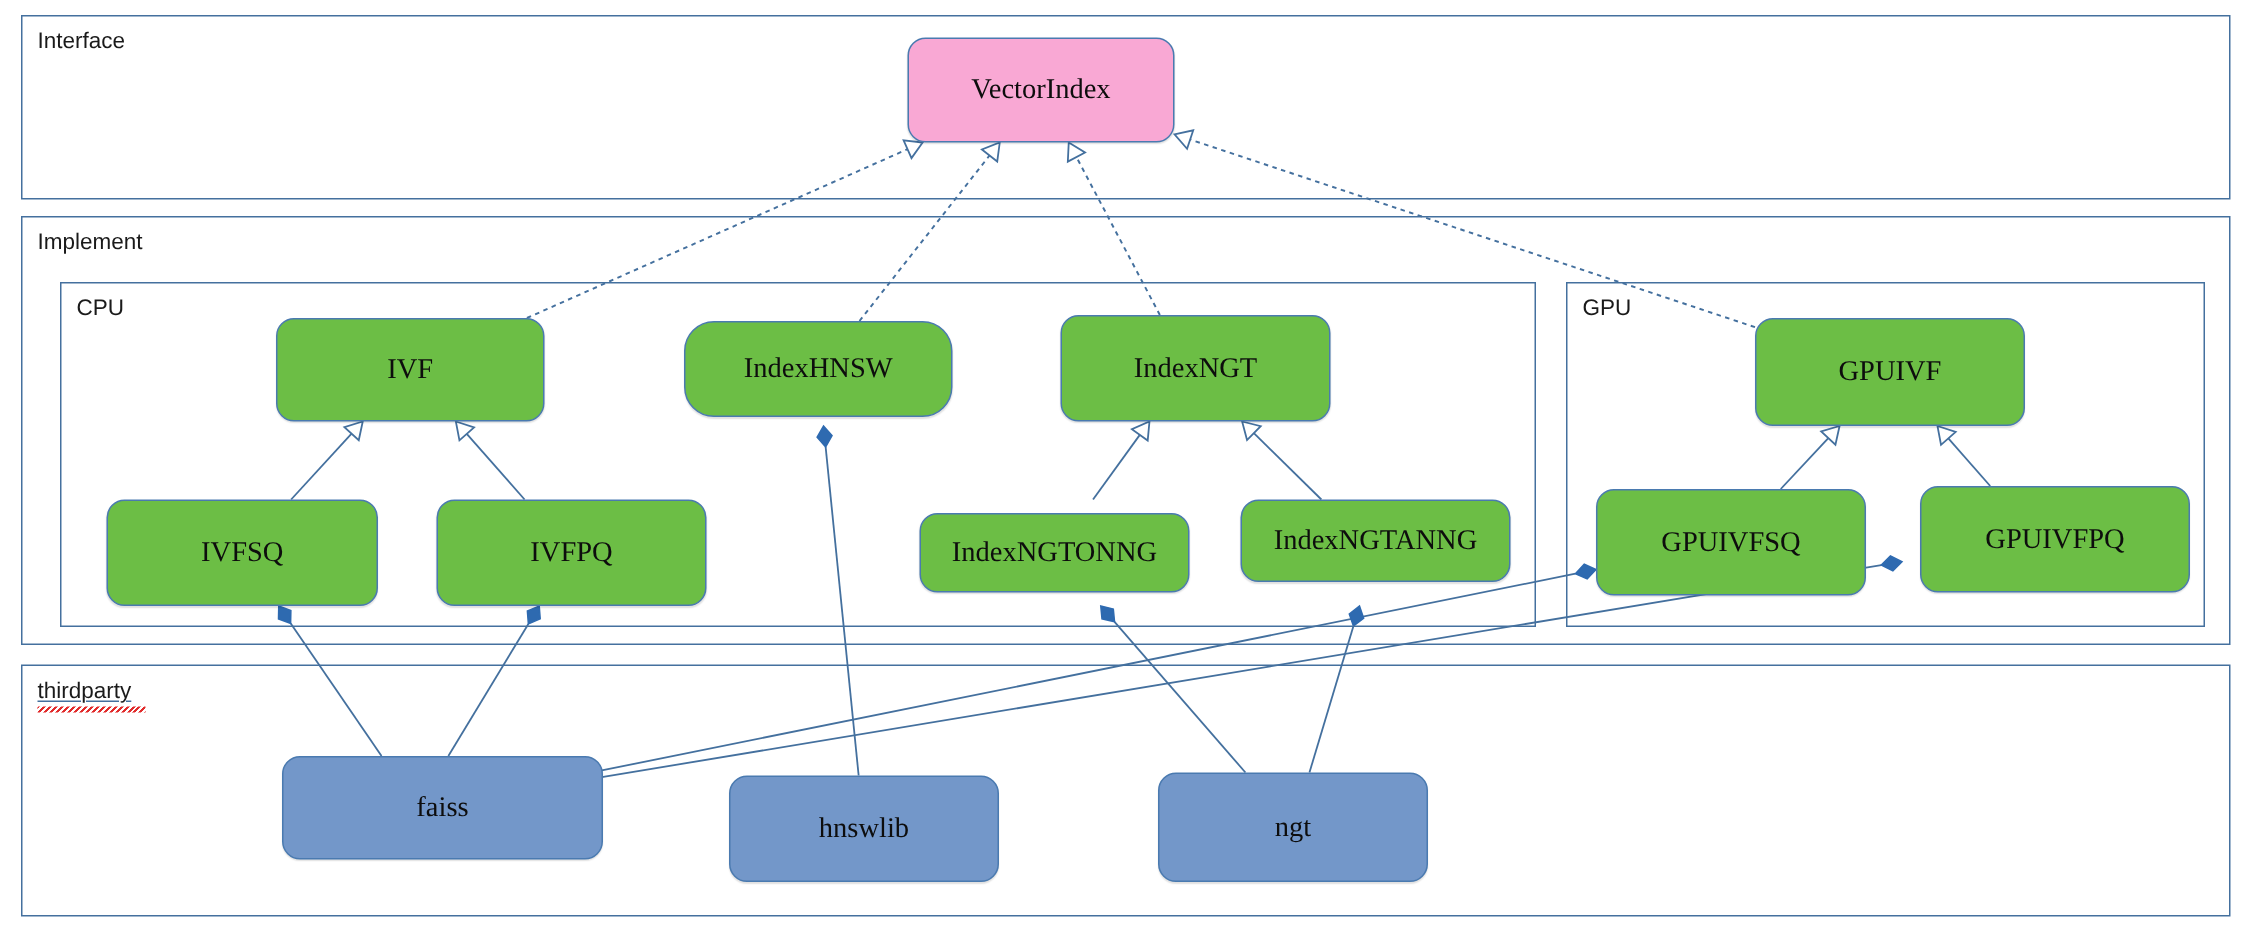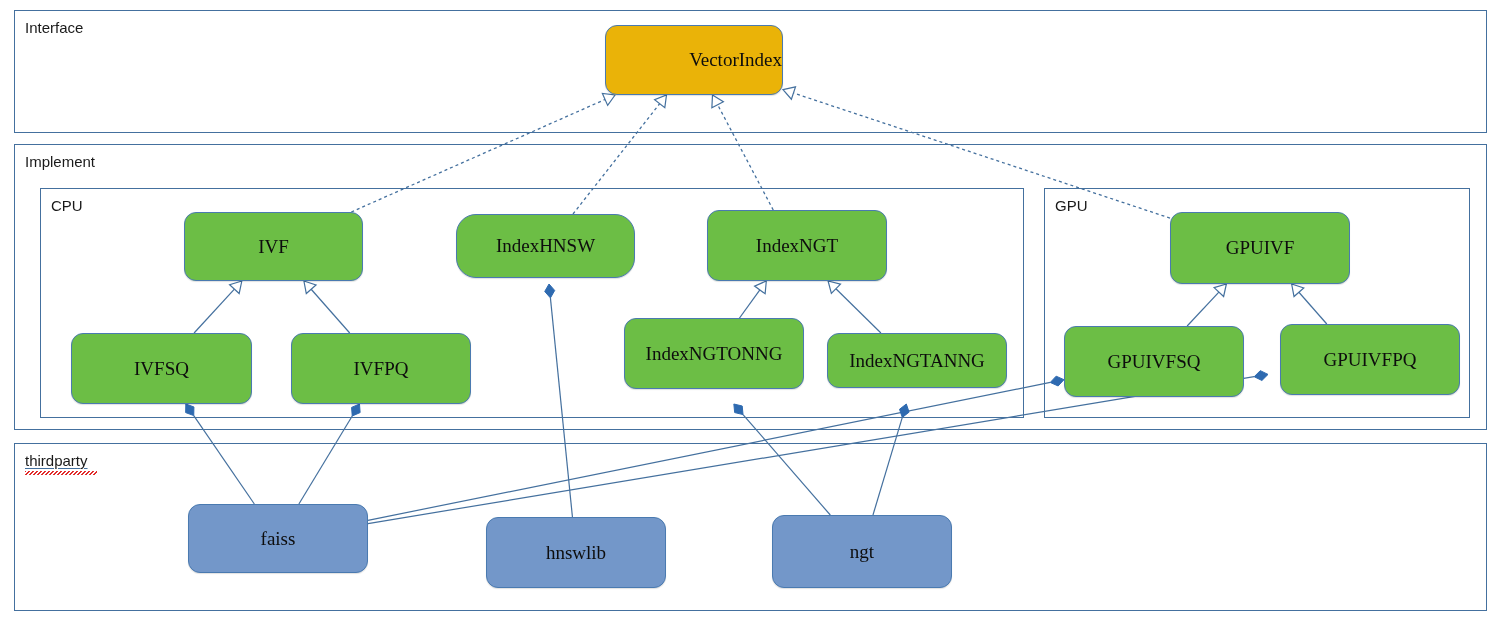--- a/index.html
+++ b/index.html
@@ -10,21 +10,21 @@
   .pkg-label{position:absolute;font-family:"Liberation Sans",sans-serif;font-size:15px;color:#1a1a1a;white-space:nowrap;}
   .pkg-label.spell{text-decoration:underline;text-decoration-color:#44709e;text-decoration-thickness:1px;text-underline-offset:2px;}
   .squig{position:absolute;height:4px;width:60px;
      background-image:repeating-linear-gradient(135deg,#e02020 0 1.4px,transparent 1.4px 2.8px);
      opacity:.95;}
 
   .node{position:absolute;border-radius:12px;box-sizing:border-box;
         display:flex;align-items:center;justify-content:center;
         font-family:"Liberation Serif",serif;font-size:19px;color:#0d0d0d;
         border:1px solid #4a7ab0;box-shadow:0 1px 1px rgba(0,0,0,.12);}
-  .node.iface{background:#eab308;justify-content:flex-end;}
+  .node.iface{background:#f9a8d4;}
   .node.impl{background:#6cbe45;}
   .node.third{background:#7397c9;}
 
   svg.edges{position:absolute;left:0;top:0;width:1503px;height:628px;pointer-events:none;}
 </style>
 </head>
 <body>
 
 <div id="stage">
   <svg class="edges" viewBox="0 0 1503 628">
@@ -93,33 +93,33 @@
       </div>
       <div class="node impl" style="left: 1170px; top: 212px; width: 180px; height: 72px;">
         <span>GPUIVF</span>
       </div>
       <div class="node impl" style="left: 71px; top: 333px; width: 181px; height: 71px;">
         <span>IVFSQ</span>
       </div>
       <div class="node impl" style="left: 291px; top: 333px; width: 180px; height: 71px;">
         <span>IVFPQ</span>
       </div>
-      <div class="node impl" style="left: 613px; top: 318px; width: 180px; height: 71px; margin-left: 11px;">
+      <div class="node impl" style="left: 613px; top: 342px; width: 180px; height: 53px;">
         <span>IndexNGTONNG</span>
       </div>
       <div class="node impl" style="left: 827px; top: 333px; width: 180px; height: 55px;">
         <span>IndexNGTANNG</span>
       </div>
       <div class="node impl" style="left: 1064px; top: 326px; width: 180px; height: 71px; text-align: right;">
         <span>GPUIVFSQ</span>
       </div>
       <div class="node impl" style="left: 1268px; top: 324px; width: 180px; height: 71px; margin-left: 12px;">
         <span>GPUIVFPQ</span>
       </div>
-      <div class="node third" style="left: 188px; top: 504px; width: 180px; height: 69px;">
+      <div class="node third" style="left: 188px; top: 504px; width: 214px; height: 69px;">
         <span>faiss</span>
       </div>
       <div class="node third" style="left: 486px; top: 517px; width: 180px; height: 71px;">
         <span>hnswlib</span>
       </div>
       <div class="node third" style="left: 772px; top: 515px; width: 180px; height: 73px;">
         <span>ngt</span>
       </div>
     </div>
 </div>

